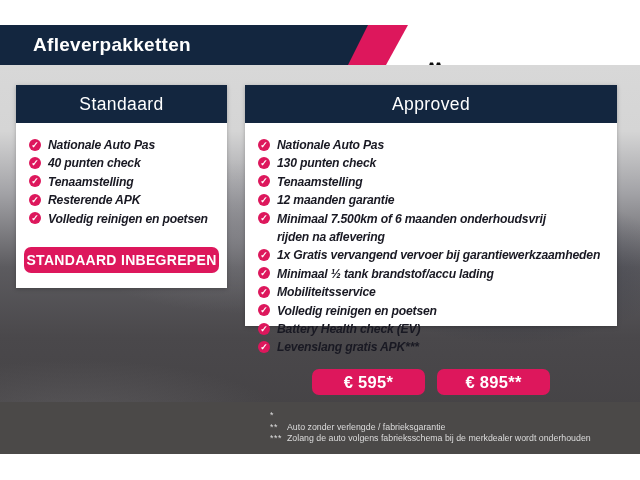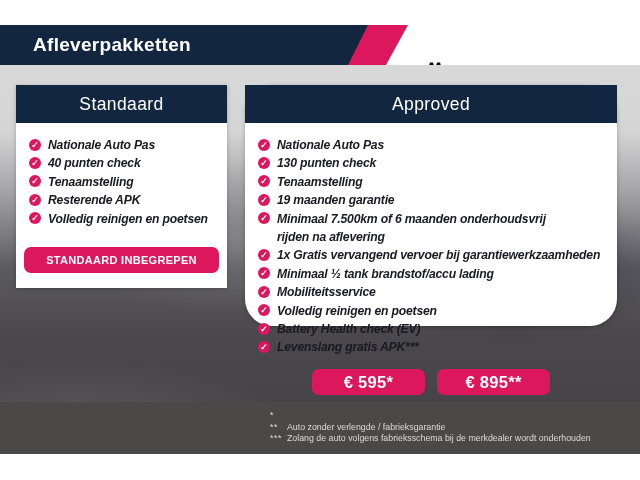--- a/index.html
+++ b/index.html
@@ -28,35 +28,35 @@
   .photo-bg{position:absolute; left:0; top:65px; width:640px; height:389px;
     background:
       radial-gradient(260px 110px at 38% 44%, rgba(138,138,144,.50), transparent 70%),
       radial-gradient(230px 110px at 80% 52%, rgba(24,31,52,.45), transparent 70%),
       radial-gradient(300px 90px at 12% 92%, rgba(125,123,126,.35), transparent 70%),
       linear-gradient(180deg,#d8d8d8 0%,#d5d5d5 17%,#a2a2a6 33%,#5c5b5f 52%,#4a484b 70%,#434143 100%);}
 
   
   .card{position:absolute; top:85px; background:#fff; box-shadow:0 1px 4px rgba(0,0,0,.25);}
   .card-standaard{left:16px; width:211px; height:203px;}
-  .card-approved{left:245px; width:372px; height:241px;border-radius:27px;}
+  .card-approved{left:245px; width:372px; height:241px;}
   .card-header{height:38px; background:var(--navy); color:#fff; display:flex;
     align-items:center; justify-content:center; font-size:17.5px; font-weight:normal; letter-spacing:.4px;}
   .card-body{padding:13px 4px 0 13px;}
   .feature-row{display:flex; align-items:flex-start; min-height:18.4px;}
   .check{flex:0 0 12px; width:12px; height:12px; border-radius:50%; background:var(--pink);
     color:#fff; font-size:9px; line-height:12.5px; text-align:center; font-weight:bold; margin:2.6px 7px 0 0;}
   .feature-label{font-size:12.2px; font-weight:bold; color:var(--item-color);
     line-height:18.4px; letter-spacing:-.2px; white-space:pre-line;font-style:italic;}
 
   .pill{background:var(--pink); color:#fff; font-weight:bold; border:none; cursor:pointer;
     border-radius:7px; display:flex; align-items:center; justify-content:center;
     font-family:"Liberation Sans", sans-serif;}
   .included-btn{position:absolute; left:8px; top:162px; width:195px; height:26px;
-    font-size:11px; letter-spacing:.3px;}
+    font-size:14px; letter-spacing:.3px;}
   .price-row{position:absolute; left:0; top:284px; width:372px; display:flex;
     justify-content:center; gap:12px;}
   .price-btn{width:113px; height:26px; font-size:16.5px; letter-spacing:.3px;}
 
   
   .footnote-band{position:absolute; left:0; top:402px; width:640px; height:52px;
     background:var(--band); padding:8px 0 0 270px;}
   .fn-row{display:flex; line-height:11.6px; font-size:8.8px; color:var(--fn-text);}
   .fn-mark{width:17px; letter-spacing:.6px; flex:0 0 17px;}
   .bottom-strip{position:absolute; left:0; top:454px; width:640px; height:26px; background:#fff;}
@@ -131,21 +131,21 @@
           <span class="feature-label">130 punten check</span>
         </div>
 
         <div class="feature-row">
           <span class="check">✓</span>
           <span class="feature-label">Tenaamstelling</span>
         </div>
 
         <div class="feature-row">
           <span class="check">✓</span>
-          <span class="feature-label">19 maanden garantie</span>
+          <span class="feature-label">12 maanden garantie</span>
         </div>
 
         <div class="feature-row">
           <span class="check">✓</span>
           <span class="feature-label">Minimaal 7.500km of 6 maanden onderhoudsvrij
 rijden na aflevering</span>
         </div>
 
         <div class="feature-row">
           <span class="check">✓</span>

